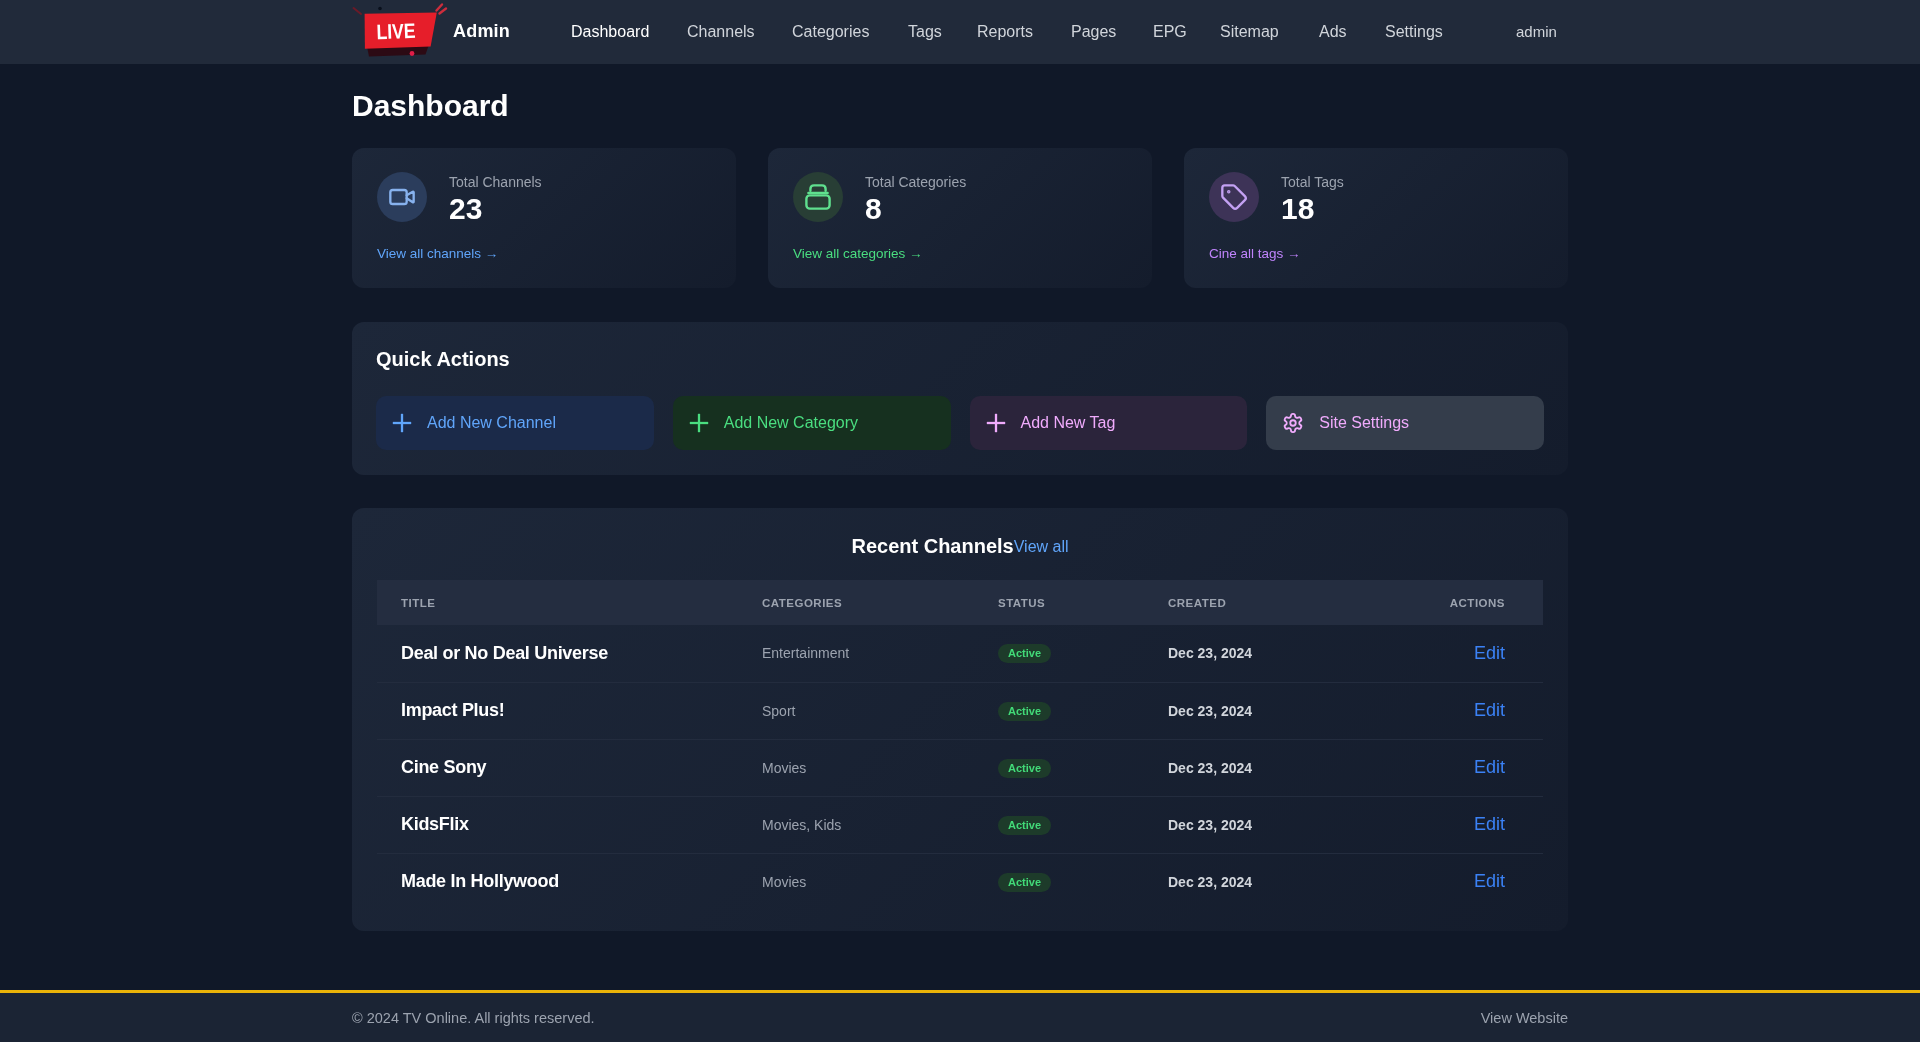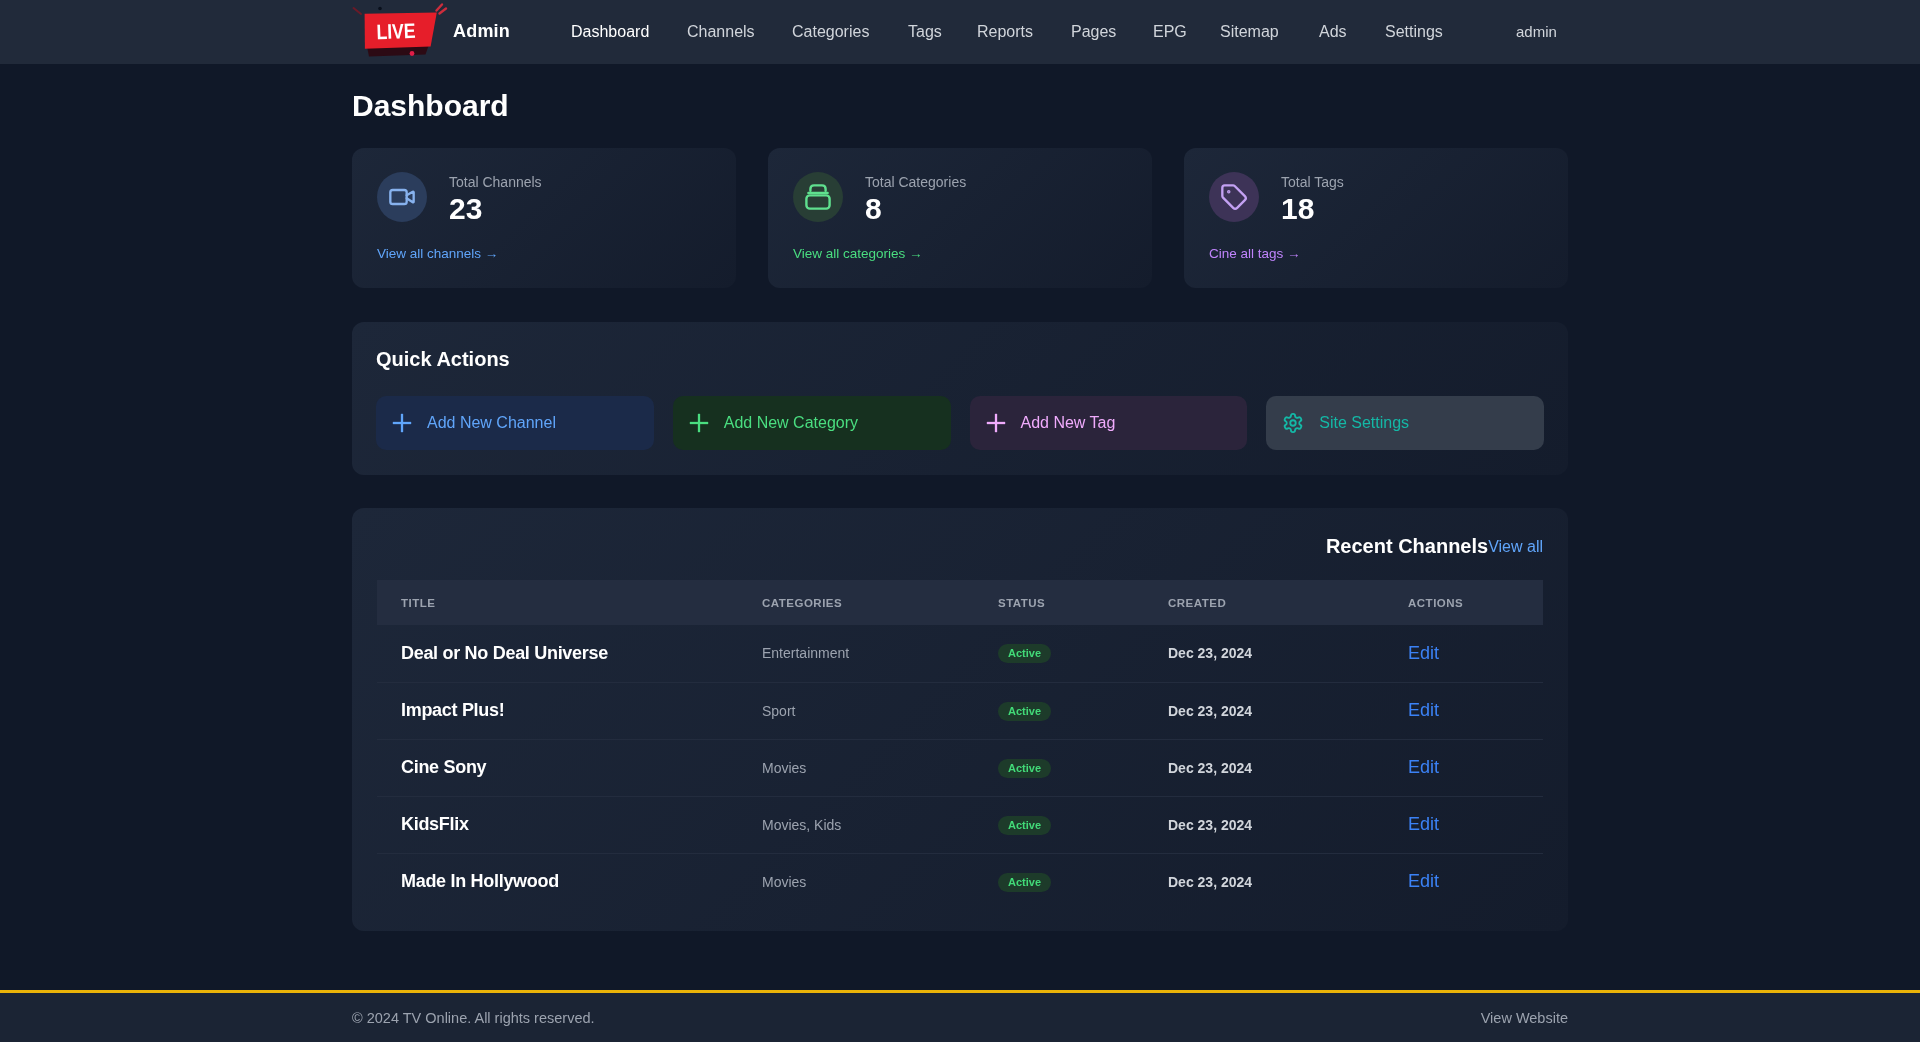--- a/index.html
+++ b/index.html
@@ -52,38 +52,38 @@
 .qa-title { font-size:20px; font-weight:bold; color:#fff; margin-top:2px; }
 .qa-grid { display:grid; grid-template-columns:repeat(4,1fr); gap:19px; margin-top:25px; }
 .qa-btn {
   height:54px; border-radius:10px; display:flex; align-items:center;
   padding-left:16px; font-size:16px; text-decoration:none;
 }
 .qa-btn svg { margin-right:15px; }
 .qa-btn.blue { background:#1b2a49; color:#60a5fa; }
 .qa-btn.green { background:#16301f; color:#4ade80; }
 .qa-btn.purple { background:#2b243b; color:#f0abfc;padding-left:16px; }
-.qa-btn.gray { background:#343d4b; color:#14b8a6; }
+.qa-btn.gray { background:#343d4b; color:#f0abfc; }
 
 .table-card {
   margin-top:33px; height:423px; border-radius:12px; padding:24px 25px;
   background:linear-gradient(135deg,#1d2739 0%,#141c2c 100%);
   position:relative;
 }
-.tc-head { display:flex; justify-content:flex-end; align-items:center; margin-top:3px; }
+.tc-head { display:flex; justify-content:center; align-items:center; margin-top:3px; }
 .tc-title { font-size:20px; font-weight:bold; color:#fff; }
 .tc-viewall { font-size:16px; color:#60a5fa; text-decoration:none; }
 table { width:1166px; border-collapse:collapse; margin-top:22px; }
 thead tr { background:#242d40; height:45px; }
 th { font-size:11.5px; font-weight:bold; color:#9ca3af; text-transform:uppercase; letter-spacing:0.5px; text-align:left; padding:0; }
 th.c1, td.c1 { width:385px; padding-left:24px; }
 th.c2, td.c2 { width:236px; }
 th.c3, td.c3 { width:170px; }
 th.c4, td.c4 { width:240px; }
-th.c5, td.c5 { padding-right:22px; }
+th.c5, td.c5 { text-align:right; padding-right:38px; }
 tbody tr { height:57px; border-bottom:1px solid #232c3e; }
 tbody tr:last-child { border-bottom:none; }
 td.c1 { font-size:18px; font-weight:bold; color:#fff; letter-spacing:-0.3px; }
 td.c2 { font-size:14px; color:#9ca3af; }
 td.c4 { font-size:14px; color:#d1d5db;font-weight:bold; }
 td.c5 a { font-size:18px; font-weight:normal; color:#3b82f6; text-decoration:none; }
 .badge {
   display:inline-block; background:#1d3b2a; color:#42da78;
   font-size:11px; font-weight:bold; border-radius:999px; padding:3px 10px; line-height:13px;
 }

